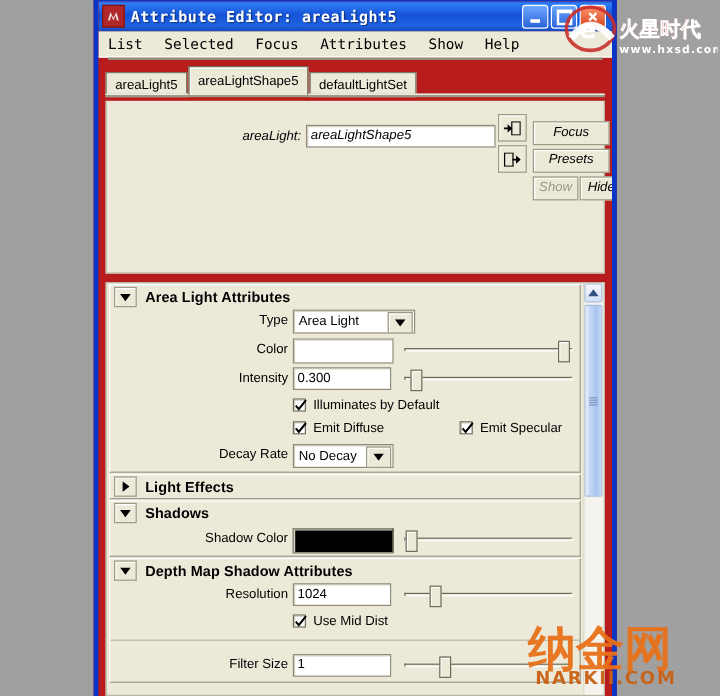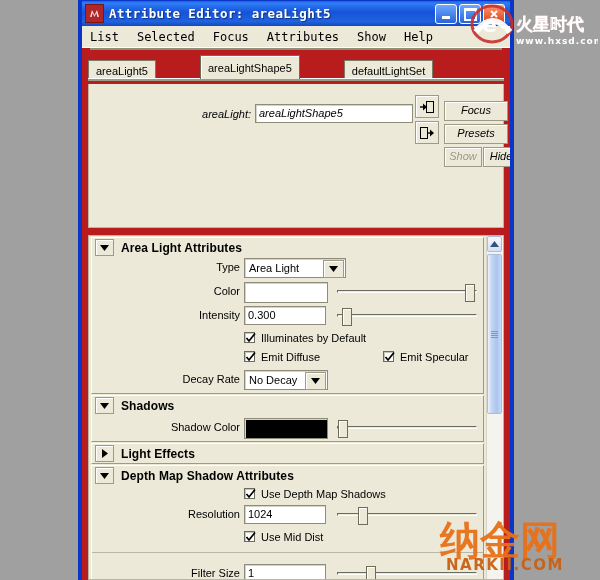--- a/index.html
+++ b/index.html
@@ -64,21 +64,21 @@
   .menu-item{
     font-family:"DejaVu Sans Mono","Liberation Mono",monospace;
     font-size:12px;color:#000;padding:1px 9px 1px 0px;margin-right:9px;
     white-space:nowrap;
   }
   #menu-underline{height:2px;background:#8f8f7a;margin:0 8px 0 8px;}
 
   
   #tabstrip{
     position:relative;height:24px;margin:5px 6px 0 6px;
-    display:flex;align-items:flex-end;gap:43px;
+    display:flex;align-items:flex-end;
   }
   .tab{
     font-size:11px;color:#000;background:#ece9d8;
     border:1px solid #7a7a66;border-bottom:none;
     padding:3px 7px 3px 7px;margin-right:1px;
     position:relative;top:2px;height:14px;line-height:14px;
     box-sizing:content-box;white-space:nowrap;
   }
   .tab.selected{
     top:0;padding-top:5px;padding-bottom:4px;
@@ -406,68 +406,60 @@
                   <path d="M0 0 L9 0 L4.5 6 Z" fill="#000"></path>
                 </svg>
             </span>
           </div>
         </div>
       </div>
 
       <div class="section">
         <div class="sec-header">
           <div class="twisty">
-            <svg width="9" height="6" viewBox="0 0 9 6">
-                <path d="M0 0 L9 0 L4.5 6 Z" fill="#000"></path>
-              </svg>
-          </div>
-          <span class="sec-title">Shadows</span>
-        </div>
-        <div class="row" style="height:26px;">
-          <div class="lbl-holder" style="top:2px;">
-              <div class="lbl">Shadow Color</div>
-            </div>
-          <div class="swatch" id="shadow-swatch" style="top: 3px; background: rgb(0, 0, 0);"></div>
-          <div class="slider" id="shadow-slider" style="left:245px;width:140px;top:5px;">
-            <div class="track"></div>
-            <div class="thumb" id="shadow-thumb" style="left: 1.32px;"></div>
-          </div>
-
-        </div>
-      </div>
-
-      <div class="section">
-        <div class="sec-header">
-          <div class="twisty">
             <svg width="6" height="9" viewBox="0 0 6 9">
                 <path d="M0 0 L6 4.5 L0 9 Z" fill="#000"></path>
               </svg>
           </div>
           <span class="sec-title">Light Effects</span>
         </div>
       </div>
 
       <div class="section">
         <div class="sec-header">
           <div class="twisty">
             <svg width="9" height="6" viewBox="0 0 9 6">
                 <path d="M0 0 L9 0 L4.5 6 Z" fill="#000"></path>
               </svg>
           </div>
+          <span class="sec-title">Shadows</span>
+        </div>
+        <div class="row" style="height:26px;">
+          <div class="lbl-holder" style="top:2px;">
+              <div class="lbl">Shadow Color</div>
+            </div>
+          <div class="swatch" id="shadow-swatch" style="top: 3px; background: rgb(0, 0, 0);"></div>
+          <div class="slider" id="shadow-slider" style="left:245px;width:140px;top:5px;">
+            <div class="track"></div>
+            <div class="thumb" id="shadow-thumb" style="left: 1.32px;"></div>
+          </div>
+
+        </div>
+      </div>
+
+      <div class="section">
+        <div class="sec-header">
+          <div class="twisty">
+            <svg width="9" height="6" viewBox="0 0 9 6">
+                <path d="M0 0 L9 0 L4.5 6 Z" fill="#000"></path>
+              </svg>
+          </div>
           <span class="sec-title">Depth Map Shadow Attributes</span>
         </div>
 
-        <div class="cbrow">
-          <div class="cb" style="left:152px;top:3px;">
-            <svg width="12" height="12" viewBox="0 0 12 12">
-                <path d="M1.5 6 L4 9 L10 1.5" stroke="#000" stroke-width="1.7" fill="none"></path>
-              </svg>
-          </div>
-          <div class="cbtext" style="left:169px;top:3px;">Use Depth Map Shadows</div>
-        </div>
 
         <div class="row">
           <div class="lbl-holder">
               <div class="lbl">Resolution</div>
             </div>
           <div class="field">1024</div>
           <div class="slider" id="res-slider" style="left:245px;width:140px;">
             <div class="track"></div>
             <div class="thumb" id="res-thumb" style="left: 21.12px;"></div>
           </div>

